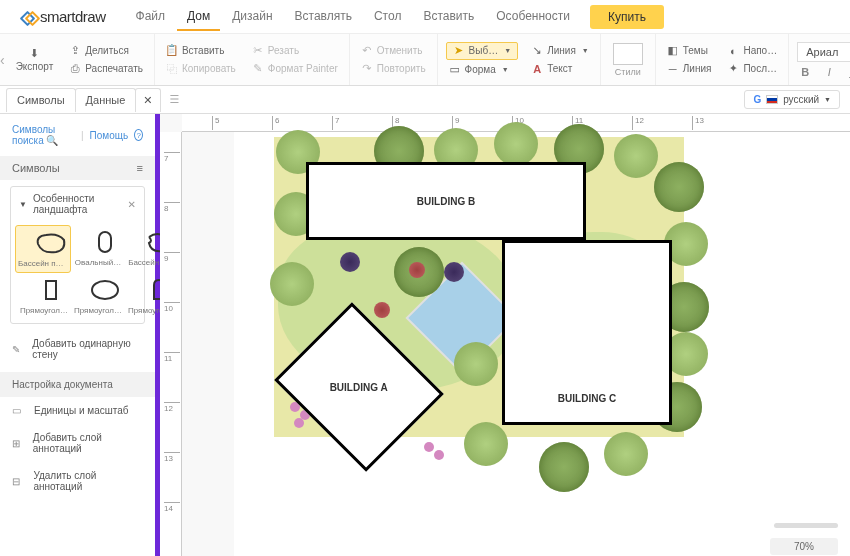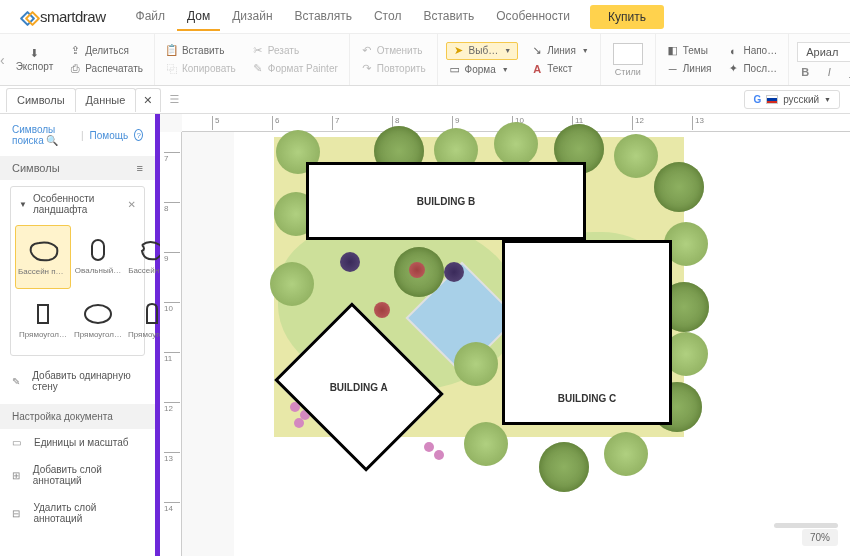--- a/index.html
+++ b/index.html
@@ -54,36 +54,36 @@
 .sidebar { width: 160px; border-right: 5px solid #6d28d9; display: flex; flex-direction: column; background: #fff; }
 .sb-links { padding: 10px 12px; display: flex; gap: 6px; font-size: 10px; align-items: center; }
 .sb-links a { color: #4a90d9; text-decoration: none; cursor: pointer; }
 .sb-links .help-icon { width: 12px; height: 12px; border: 1px solid #4a90d9; border-radius: 50%; display: inline-flex; align-items: center; justify-content: center; font-size: 8px; color: #4a90d9; }
 .sb-section-hdr { background: #f2f2f2; padding: 6px 12px; font-size: 11px; color: #666; display: flex; align-items: center; justify-content: space-between; }
 .sb-group { border: 1px solid #ddd; margin: 6px 10px; border-radius: 3px; }
 .sb-group-hdr { padding: 6px 8px; display: flex; align-items: center; gap: 6px; font-size: 10px; color: #555; }
 .sb-group-hdr .chev { font-size: 8px; }
 .sb-group-hdr .x { margin-left: auto; color: #999; cursor: pointer; }
 .sym-grid { display: grid; grid-template-columns: repeat(3, 1fr); gap: 0; padding: 4px; }
-.sym-cell { display: flex; flex-direction: column; align-items: center; padding: 12px 2px; cursor: pointer; }
+.sym-cell { display: flex; flex-direction: column; align-items: flex-end; padding: 4px 2px; cursor: pointer; }
 .sym-cell.sel { background: #fff3cc; border: 1px solid #f5c94d; border-radius: 3px; }
 .sym-shape { width: 36px; height: 26px; margin-bottom: 3px; display: flex; align-items: center; justify-content: center; }
 .sym-label { font-size: 8px; color: #777; text-align: center; white-space: nowrap; overflow: hidden; text-overflow: ellipsis; width: 50px; }
 .sb-action { padding: 8px 12px; display: flex; align-items: center; gap: 8px; font-size: 10px; color: #555; cursor: pointer; }
 .sb-action .aicn { width: 14px; color: #888; }
 .sb-section-hdr2 { background: #f2f2f2; padding: 7px 12px; font-size: 10px; color: #666; margin-top: 4px; }
 
 
 .canvas-wrap { flex: 1; background: #f8f8f8; position: relative; overflow: hidden; }
 .ruler-h { position: absolute; top: 0; left: 22px; right: 0; height: 18px; background: #fff; border-bottom: 1px solid #ccc; font-size: 8px; color: #888; }
 .ruler-h .tick { position: absolute; top: 2px; border-left: 1px solid #aaa; height: 14px; padding-left: 2px; }
 .ruler-v { position: absolute; top: 18px; left: 0; width: 22px; bottom: 0; background: #fff; border-right: 1px solid #ccc; font-size: 8px; color: #888; }
 .ruler-v .tick { position: absolute; left: 4px; border-top: 1px solid #aaa; width: 16px; padding-top: 1px; }
 .page { position: absolute; left: 74px; top: 18px; width: 690px; height: 440px; background: #fff; }
-.zoom-badge { position: absolute; right: 12px; bottom: 10px; font-size: 10px; color: #666; background: rgba(240,240,240,0.9); padding: 3px 8px; border-radius: 3px; }
+.zoom-badge { position: absolute; right: 12px; bottom: 1px; font-size: 10px; color: #666; background: rgba(240,240,240,0.9); padding: 3px 24px; border-radius: 3px; }
 .scroll-track { position: absolute; right: 12px; bottom: 28px; width: 64px; height: 5px; background: #ddd; border-radius: 3px; }
 
 
 .ground { position: absolute; left: 40px; top: 5px; width: 410px; height: 300px; background: #e8e8a8; }
 .lawn1 { position: absolute; left: 44px; top: 88px; width: 240px; height: 170px; background: #cde09a; border-radius: 40% 50% 45% 50%; }
 .lawn2 { position: absolute; left: 280px; top: 100px; width: 160px; height: 140px; background: #cde09a; border-radius: 50% 45% 50% 40%; }
 .pool { position: absolute; left: 190px; top: 148px; width: 76px; height: 76px; background: #a8d0e8; transform: rotate(45deg); box-shadow: 0 0 0 2px #e0e0e0; }
 .bldg { position: absolute; background: #fff; border: 3px solid #000; display: flex; align-items: center; justify-content: center; font-size: 10px; font-weight: bold; color: #333; }
 .bldg-b { left: 72px; top: 30px; width: 280px; height: 78px; }
 .bldg-b::after { content:''; position:absolute; right:-3px; top:75px; width:60px; height:40px; border:3px solid #000; border-top:none; background:#fff; }

